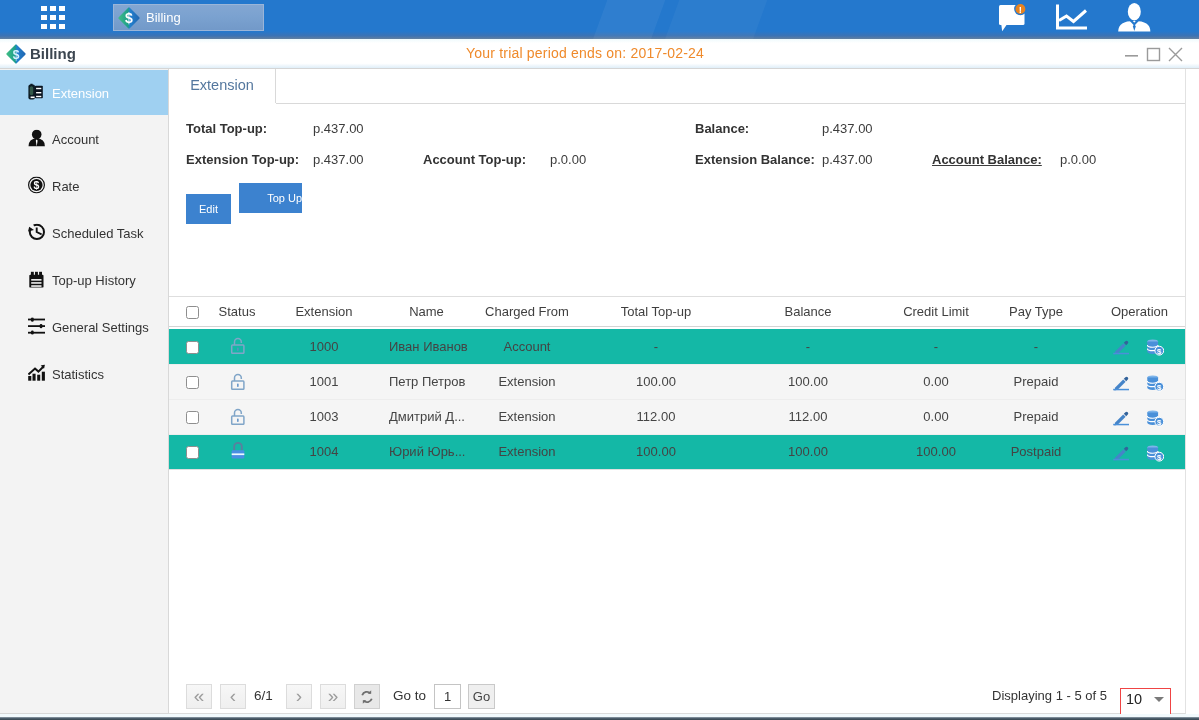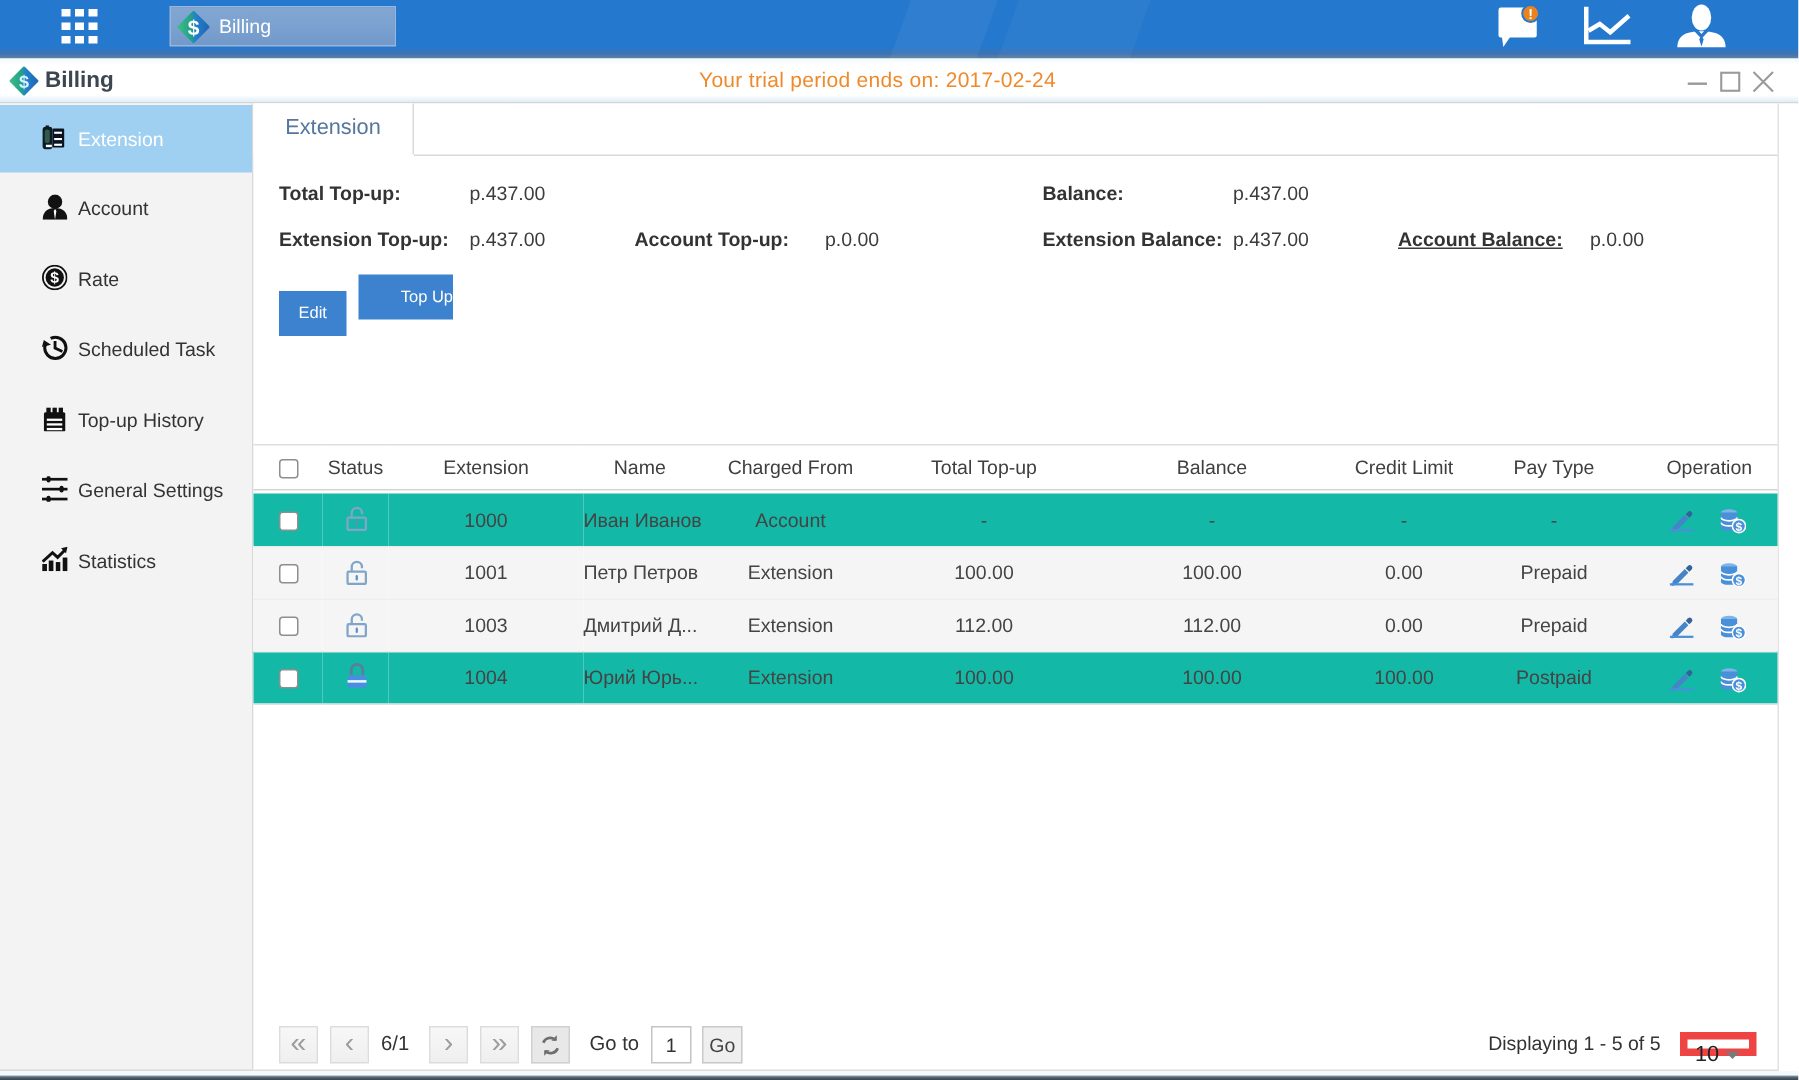--- a/index.html
+++ b/index.html
@@ -73,21 +73,21 @@
 
 
 .pager { position:absolute; left:0; top:615px; width:1016px; height:26px; font-size:13px; color:#333; }
 .pbtn { position:absolute; top:0; width:26px; height:25px; border:1px solid #dcdcdc; background:linear-gradient(180deg,#f7f7f7,#efefef);
   color:#9c9c9c; text-align:center; line-height:22px; font-size:19px; }
 .pbtn.ref { background:#e8e8e8; border-color:#d0d0d0; }
 .ptext { position:absolute; top:4px; font-size:13.5px; }
 .pinput { position:absolute; top:0; width:27px; height:25px; border:1px solid #c4c4c4; background:#fff; text-align:center; line-height:23px; color:#333; }
 .gobtn { position:absolute; top:0; width:27px; height:25px; border:1px solid #c9c9c9; background:#efefef; text-align:center; line-height:23px; color:#444; }
 .disp { position:absolute; top:4px; right:78px; white-space:nowrap; }
-.combo { position:absolute; top:4px; right:14px; width:51px; height:16px; border:5px solid #ef4444; background:#fff; }
+.combo { position:absolute; top:4px; right:14px; width:51px; height:32px; border:1px solid #ef4444; background:#fff; }
 .combo .val { position:absolute; left:5px; top:2px; font-size:14.5px; color:#222; }
 .combo .arr { position:absolute; right:6px; top:8px; width:0; height:0; border-left:5.5px solid transparent; border-right:5.5px solid transparent; border-top:5.5px solid #7a7a7a; }
 
 
 .strip { position:absolute; left:0; top:714px; width:1199px; height:3px; background:#f2fafd; }
 .darkbar { position:absolute; left:0; top:717px; width:1199px; height:3px;
   background:linear-gradient(180deg,#93a1ac 0%,#4c5d6b 50%,#36454f 100%); }
 </style>
 </head>
 <body>

